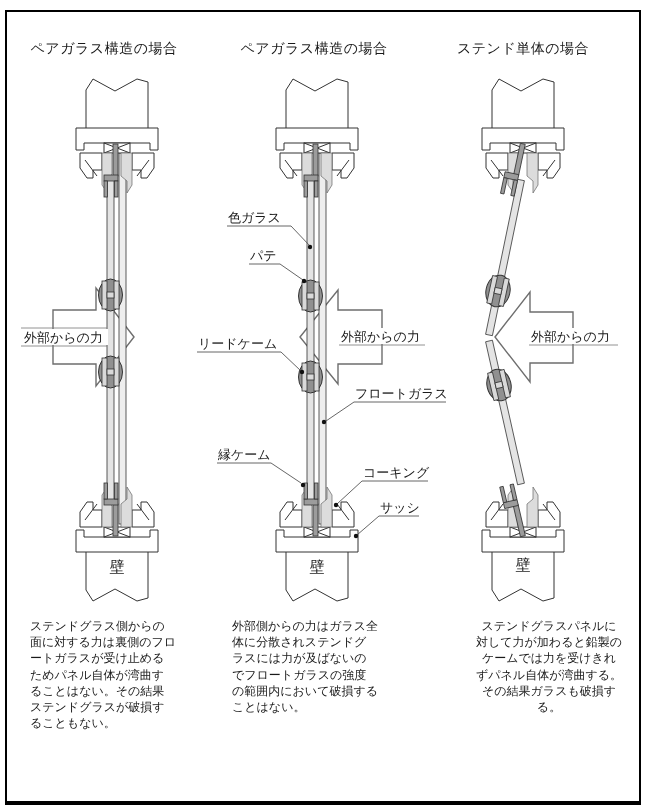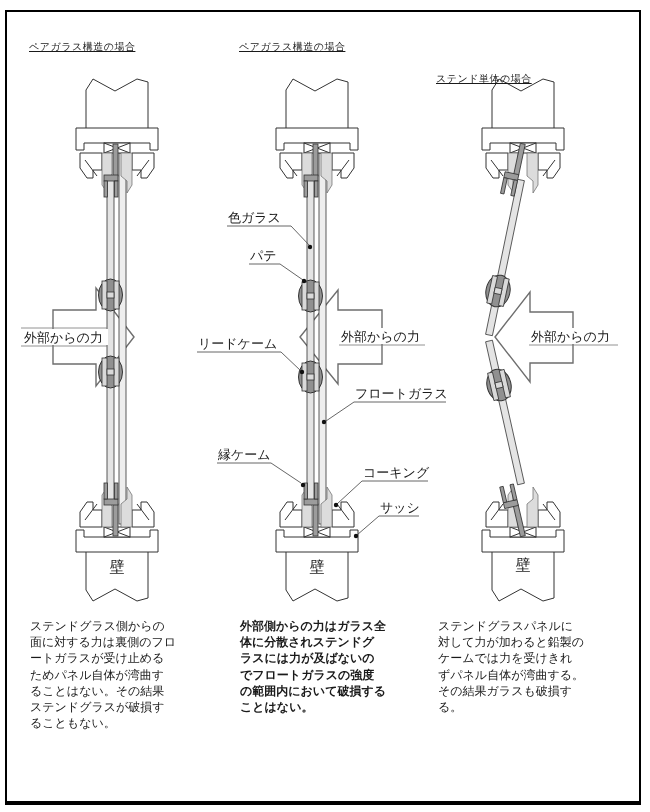--- a/index.html
+++ b/index.html
@@ -1,25 +1,25 @@
 <!DOCTYPE html>
 <html><head>
 <meta charset="utf-8">
 <style>
   html,body{margin:0;padding:0;background:#fff;}
   #canvas{position:relative;width:650px;height:812px;background:#fff;overflow:hidden;
           font-family:"DejaVu Sans",sans-serif;color:#1a1a1a;}
   #frame{position:absolute;left:5px;top:10px;width:636px;height:795px;box-sizing:border-box;
          border:2px solid #000;border-bottom-width:4px;}
-  .hdr{position:absolute;top:40px;width:150px;text-align:left;font-size:10px;
-       letter-spacing:.5px;white-space:nowrap;text-decoration:underline;}
-  #hdr1{left:29px;} #hdr2{left:239px;} #hdr3{left:436px;margin-top:32px;}
+  .hdr{position:absolute;top:40px;width:150px;text-align:center;font-size:14px;
+       letter-spacing:.5px;white-space:nowrap;}
+  #hdr1{left:29px;} #hdr2{left:239px;} #hdr3{left:448px;}
   .caption{position:absolute;top:618px;width:146px;font-size:12px;line-height:16.2px;
            text-align:left;word-break:break-all;}
-  #cap1{left:30px;} #cap2{left:240px;font-weight:bold;} #cap3{left:438px;}
+  #cap1{left:30px;} #cap2{left:232px;} #cap3{left:476px;text-align:center;}
   svg{position:absolute;left:0;top:0;}
   svg text{font-family:"DejaVu Sans",sans-serif;fill:#1a1a1a;font-size:13px;}
   .wall-label{font-size:15px;text-anchor:middle;}
   .ln{stroke:#333;stroke-width:1;fill:none;}
   .leader{stroke:#555;stroke-width:.9;fill:none;}
   .white{fill:#fff;stroke:#333;stroke-width:1;}
   .glass{fill:#e4e4e4;stroke:#333;stroke-width:.8;}
   .glass2{fill:#eeeeee;stroke:#333;stroke-width:.8;}
   .putty{fill:#dcdcdc;stroke:#666;stroke-width:.7;}
   .clampc{fill:#9c9c9c;stroke:#333;stroke-width:.8;}

